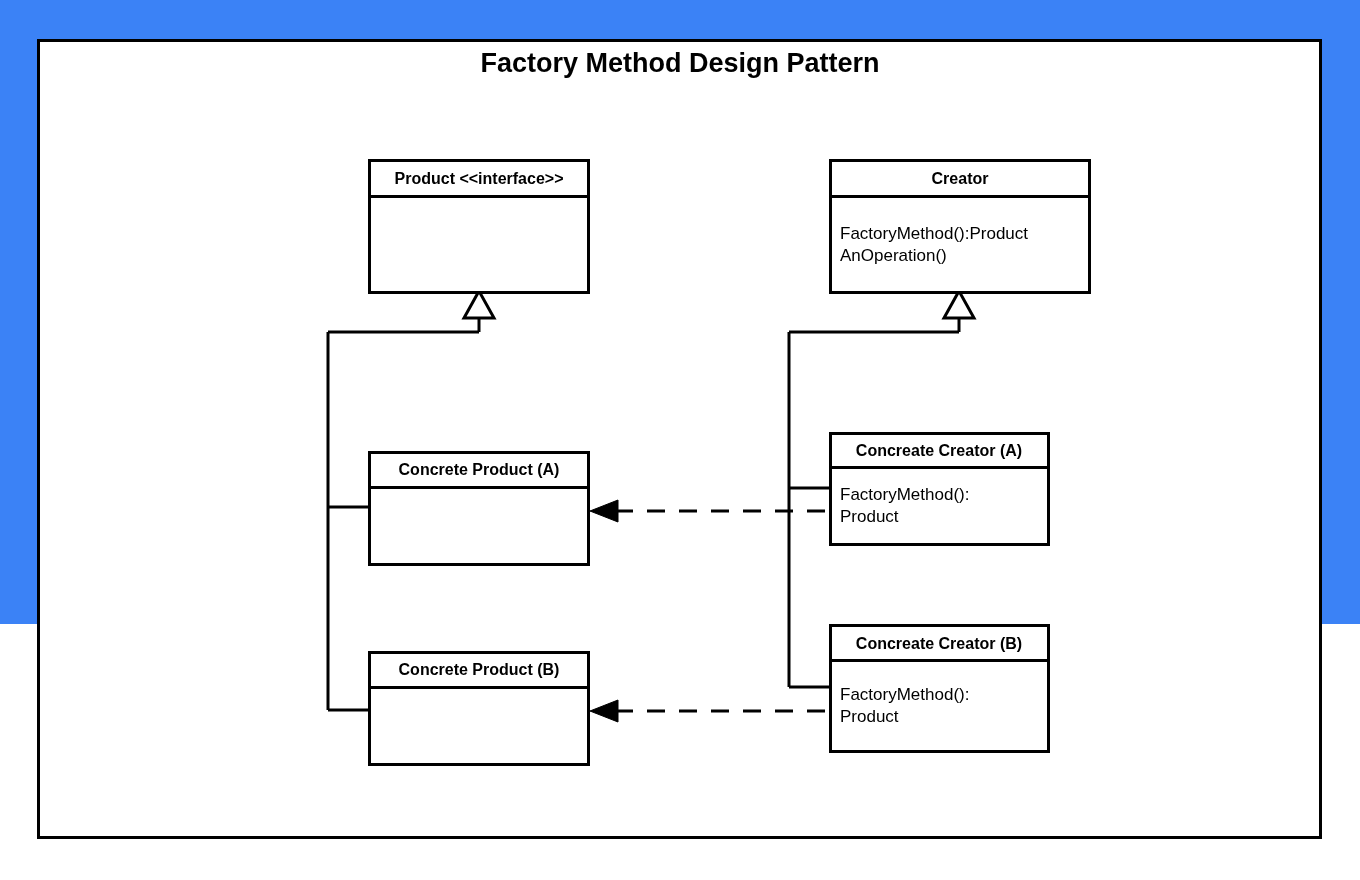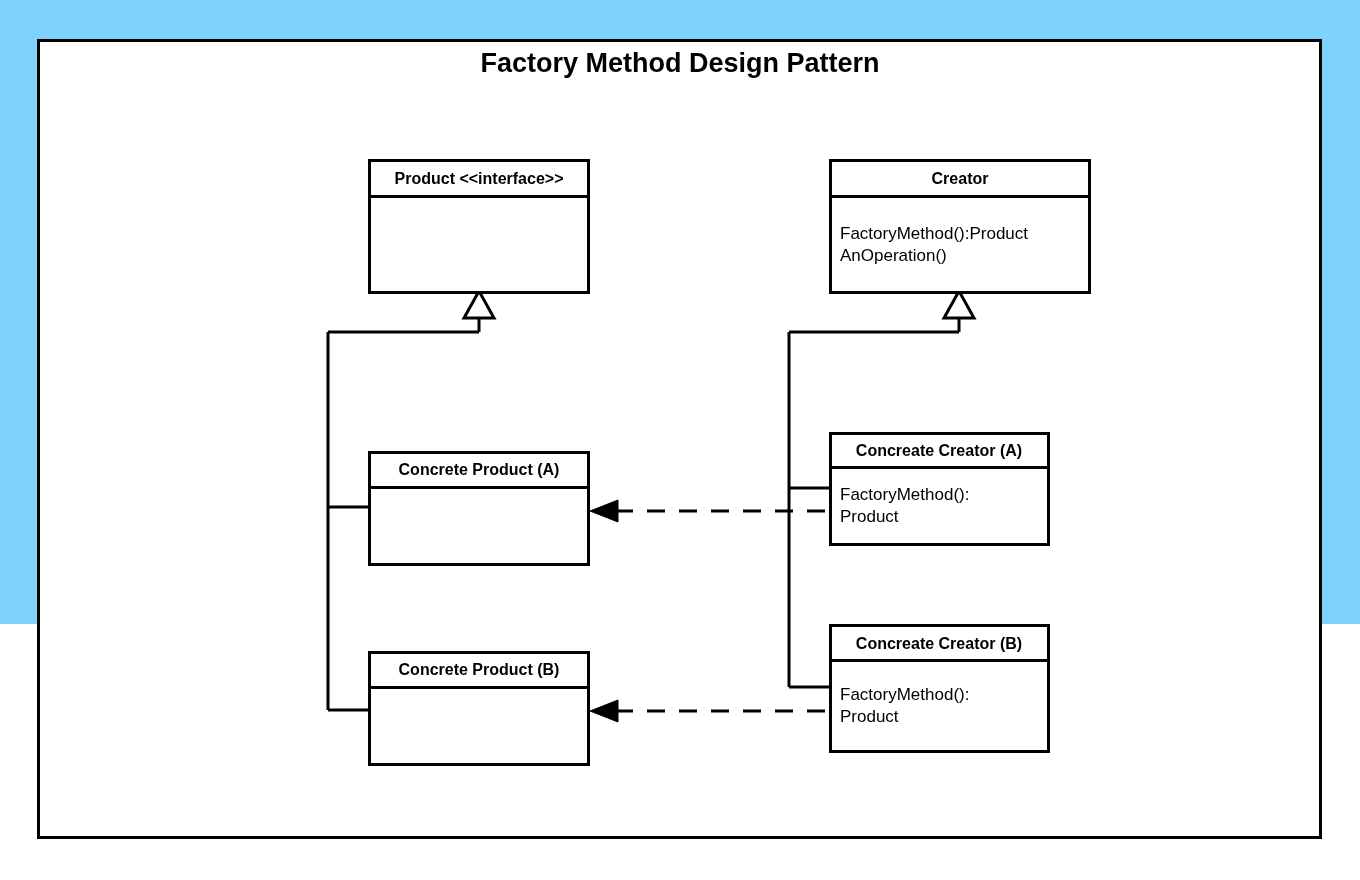--- a/index.html
+++ b/index.html
@@ -10,21 +10,21 @@
   body {
     width: 1360px;
     height: 880px;
     font-family: "Liberation Sans", sans-serif;
     overflow: hidden;
   }
   #diagram-root {
     position: relative;
     width: 1360px;
     height: 624px;
-    background: #7dd3fc;
+    background: #3b82f6;
   }
   svg#uml-canvas {
     position: absolute;
     top: 0;
     left: 0;
     width: 1360px;
     height: 880px;
   }
   .frame-rect {
     fill: #ffffff;

